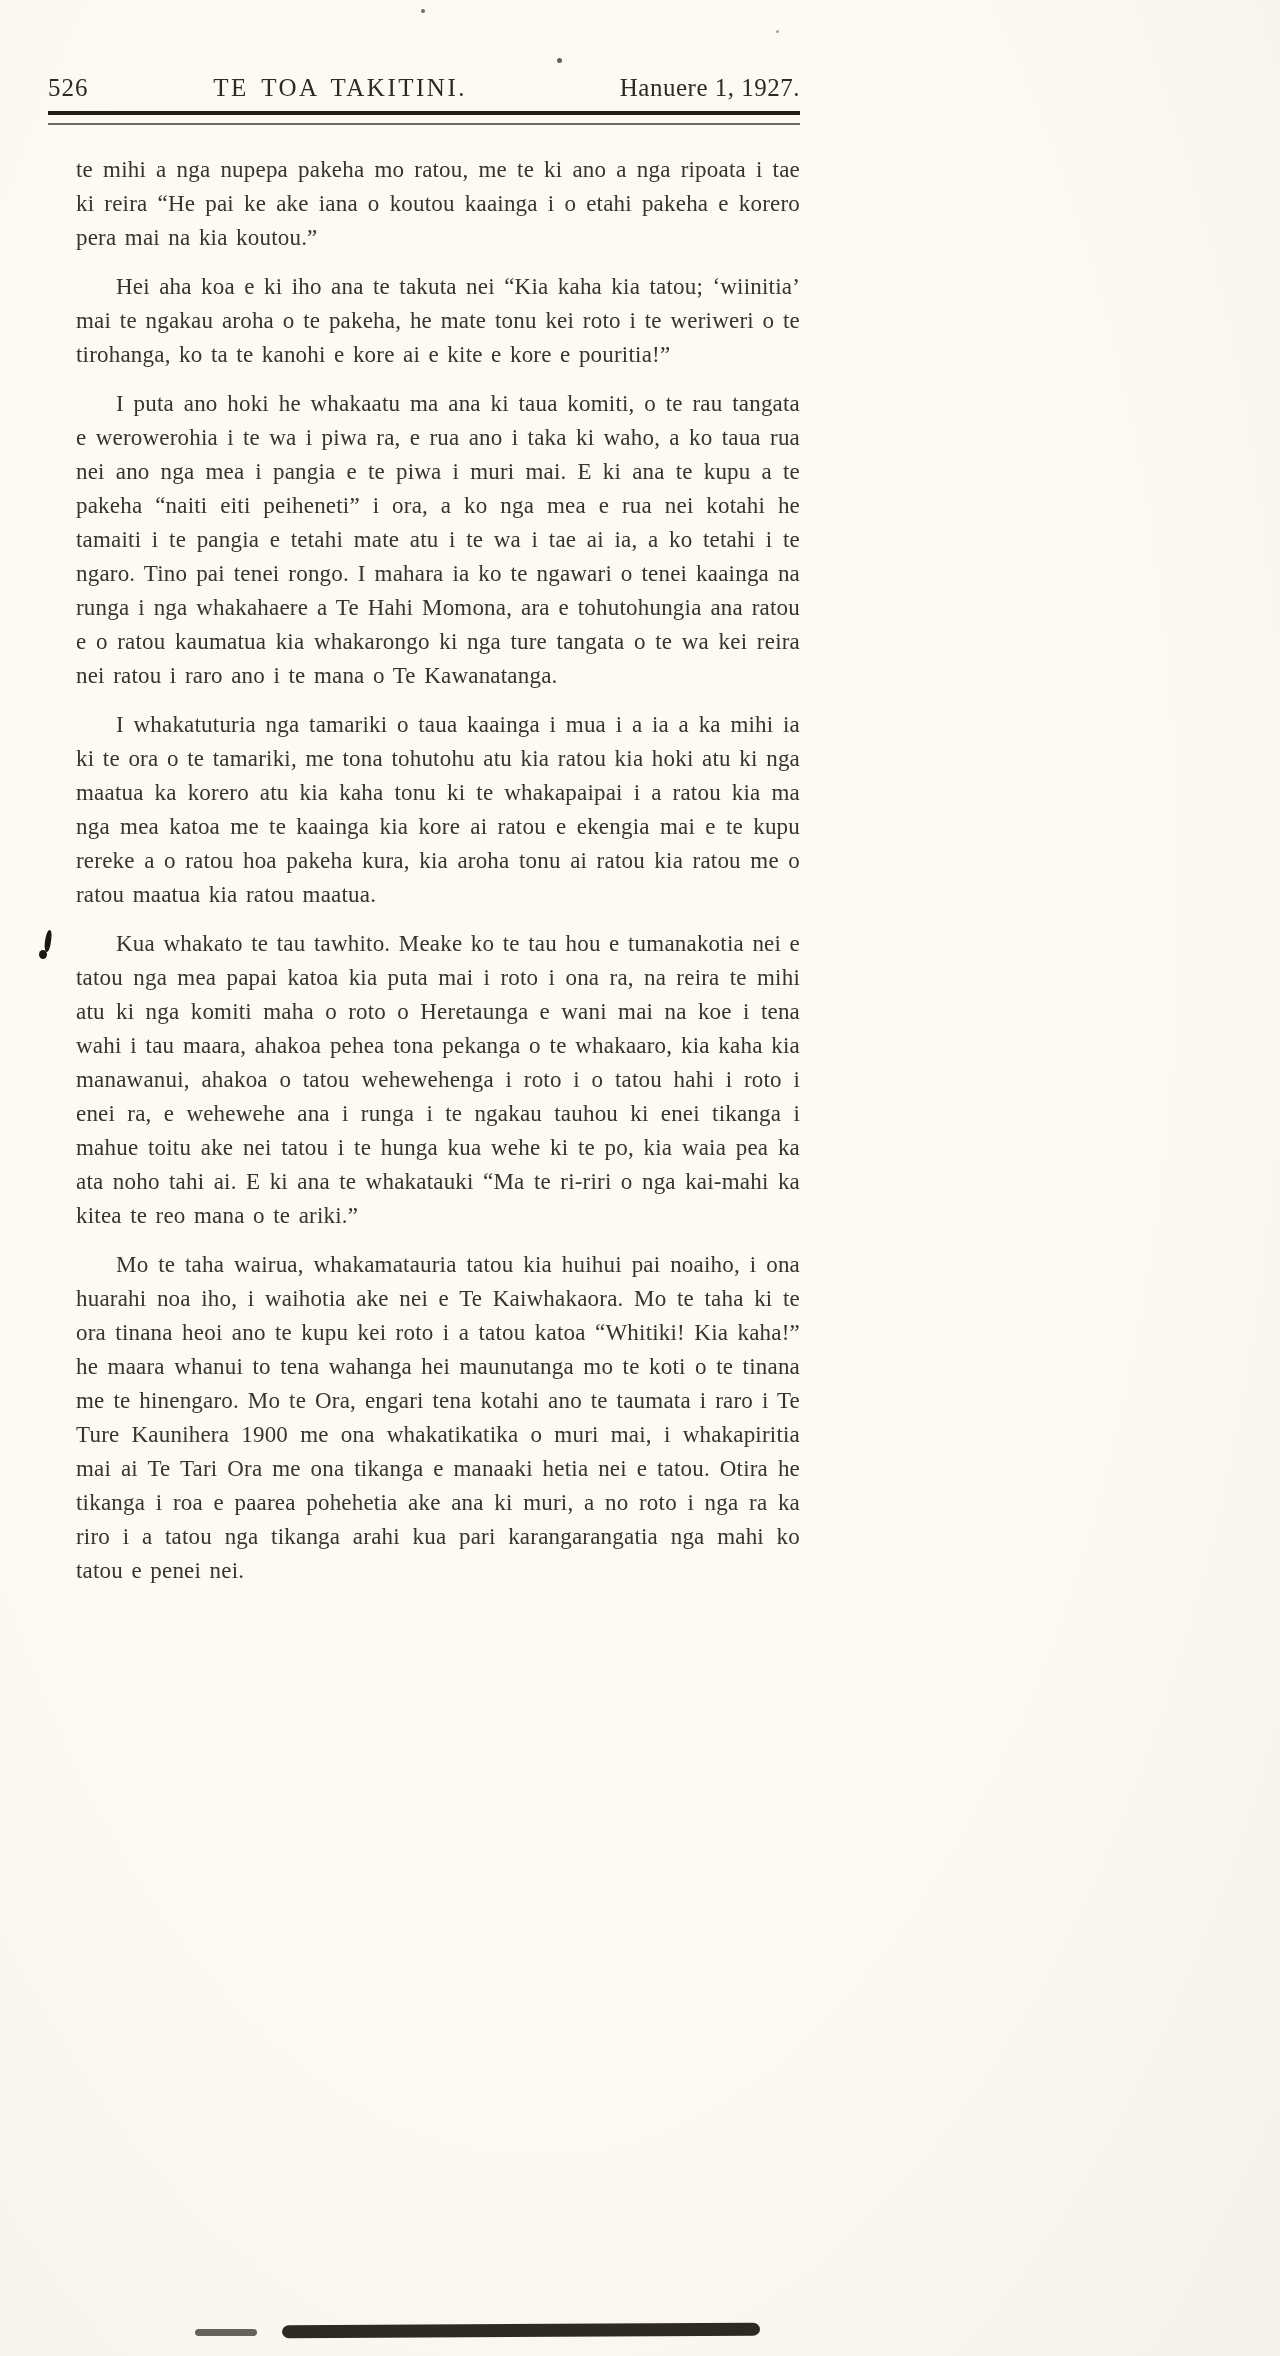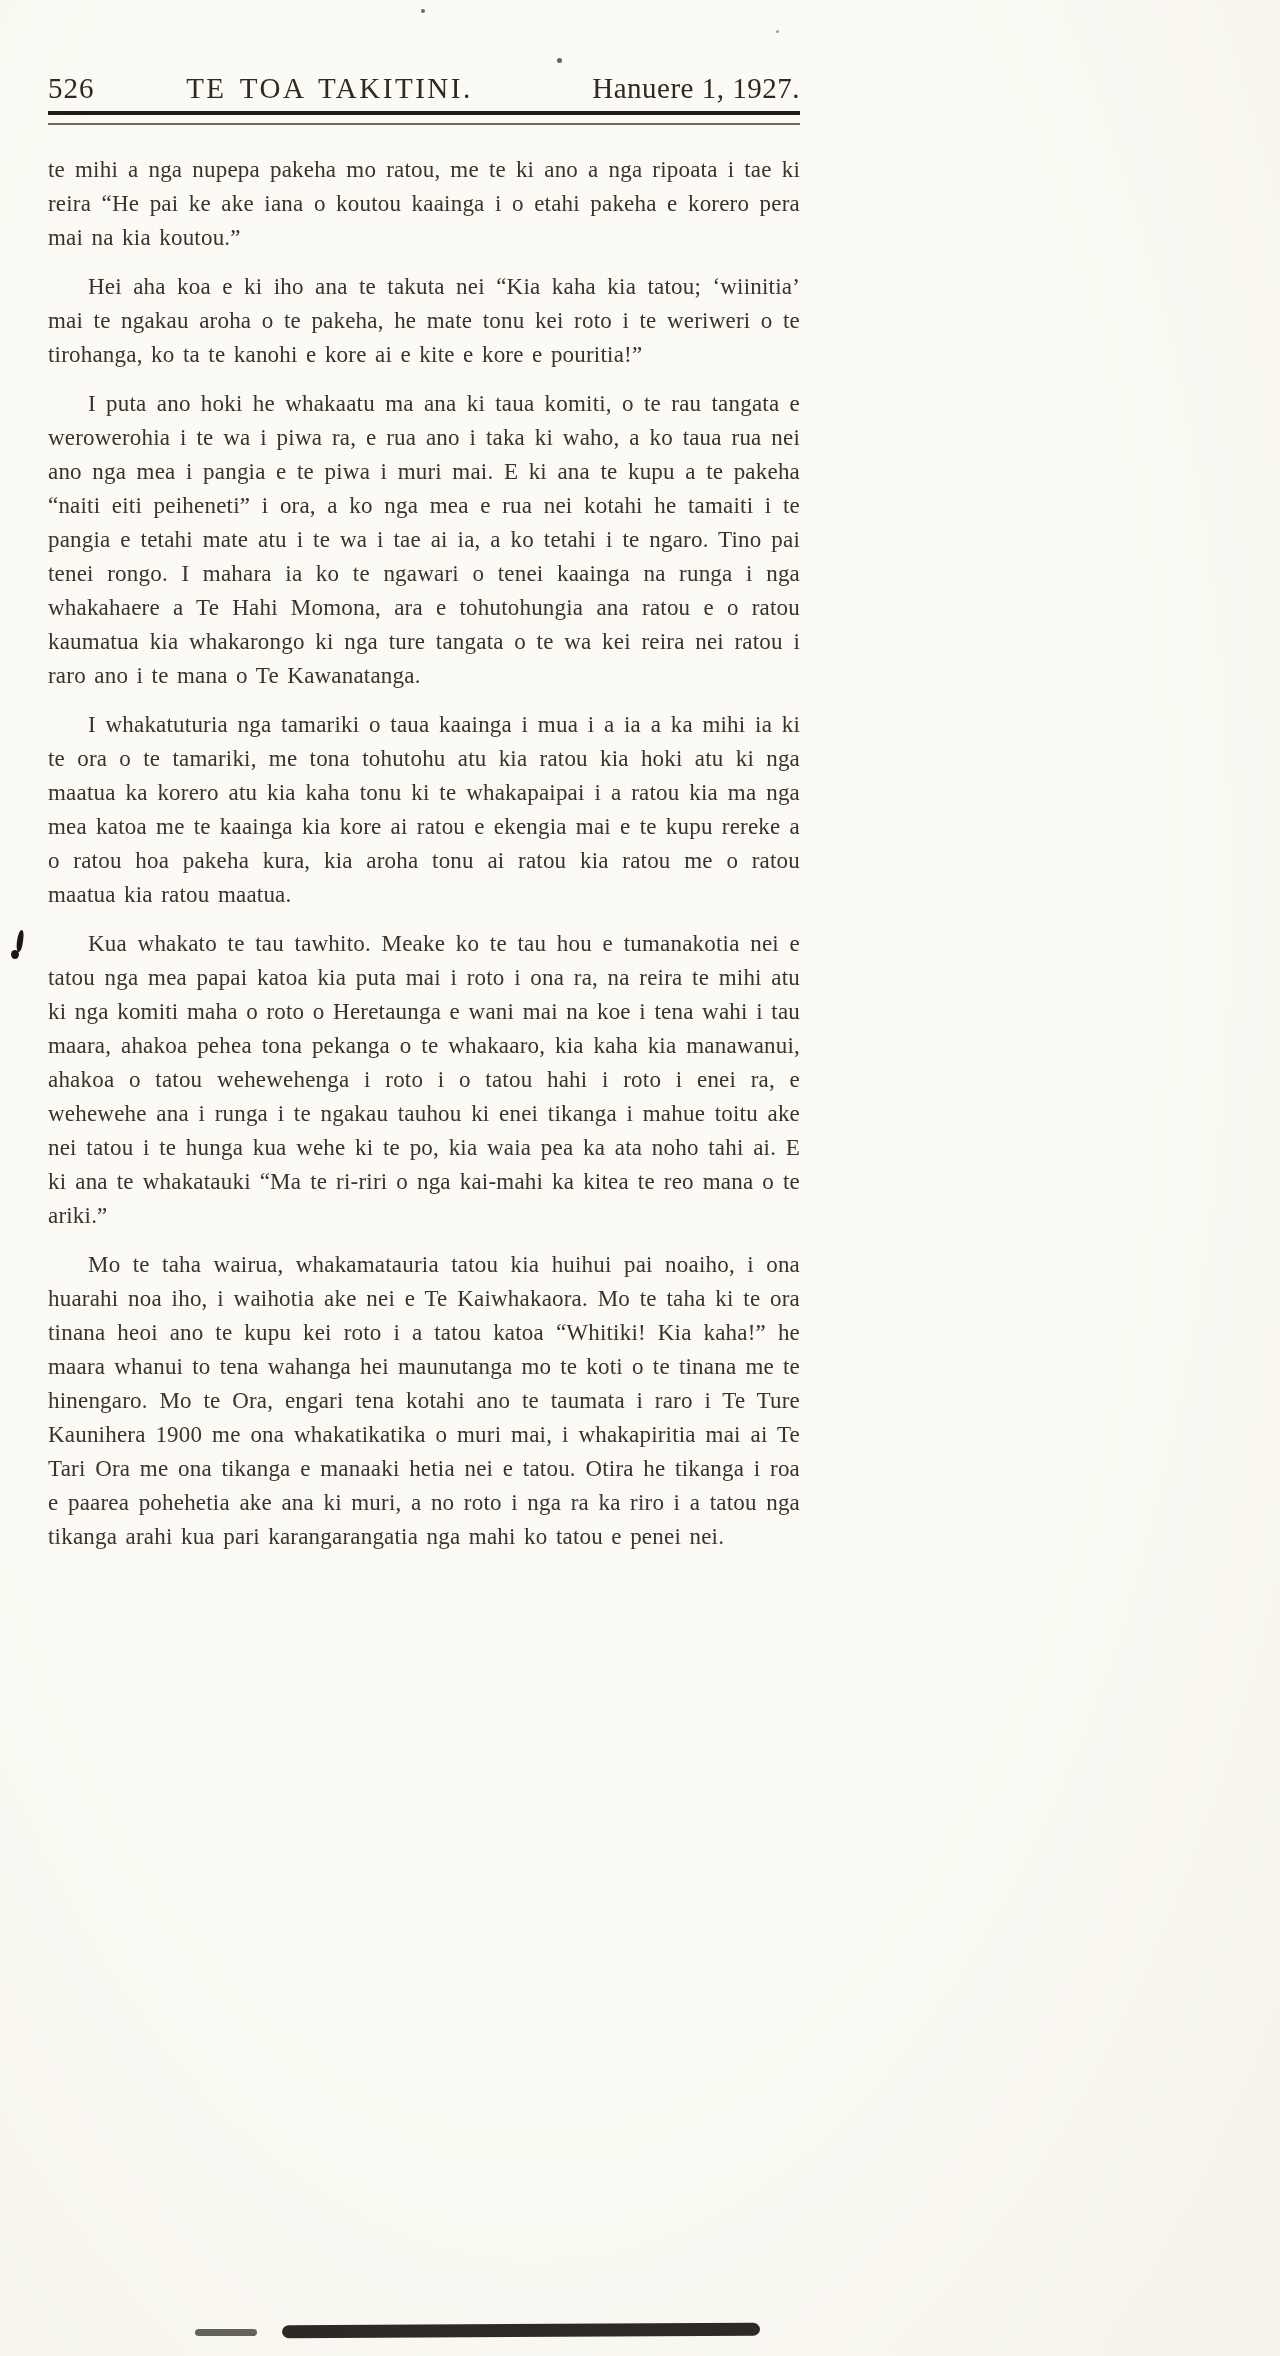--- a/index.html
+++ b/index.html
@@ -23,21 +23,21 @@
   .content {
     position: absolute;
     left: 48px;
     top: 74px;
     width: 752px;
   }
   .masthead {
     display: flex;
     justify-content: space-between;
     align-items: baseline;
-    font-size: 29px;
+    font-size: 25px;
     line-height: 28px;
     color: #2e2921;
   }
   .masthead .page-number {
     letter-spacing: 1px;
   }
   .masthead .pub-title {
     letter-spacing: 2.5px;
     word-spacing: 4px;
   }
@@ -55,20 +55,21 @@
     margin-top: 28px;
     font-size: 23px;
     line-height: 34px;
     text-align: justify;
     word-spacing: 2.5px;
     letter-spacing: 0.2px;
     color: #39332a;
   }
   .para-wrap {
     position: relative;
+    margin-left: 28px;
   }
   .para-wrap p {
     margin: 0 0 15px 0;
     text-indent: 40px;
   }
   .para-wrap.no-indent p {
     text-indent: 0;
   }
   
   .ink-blot {

